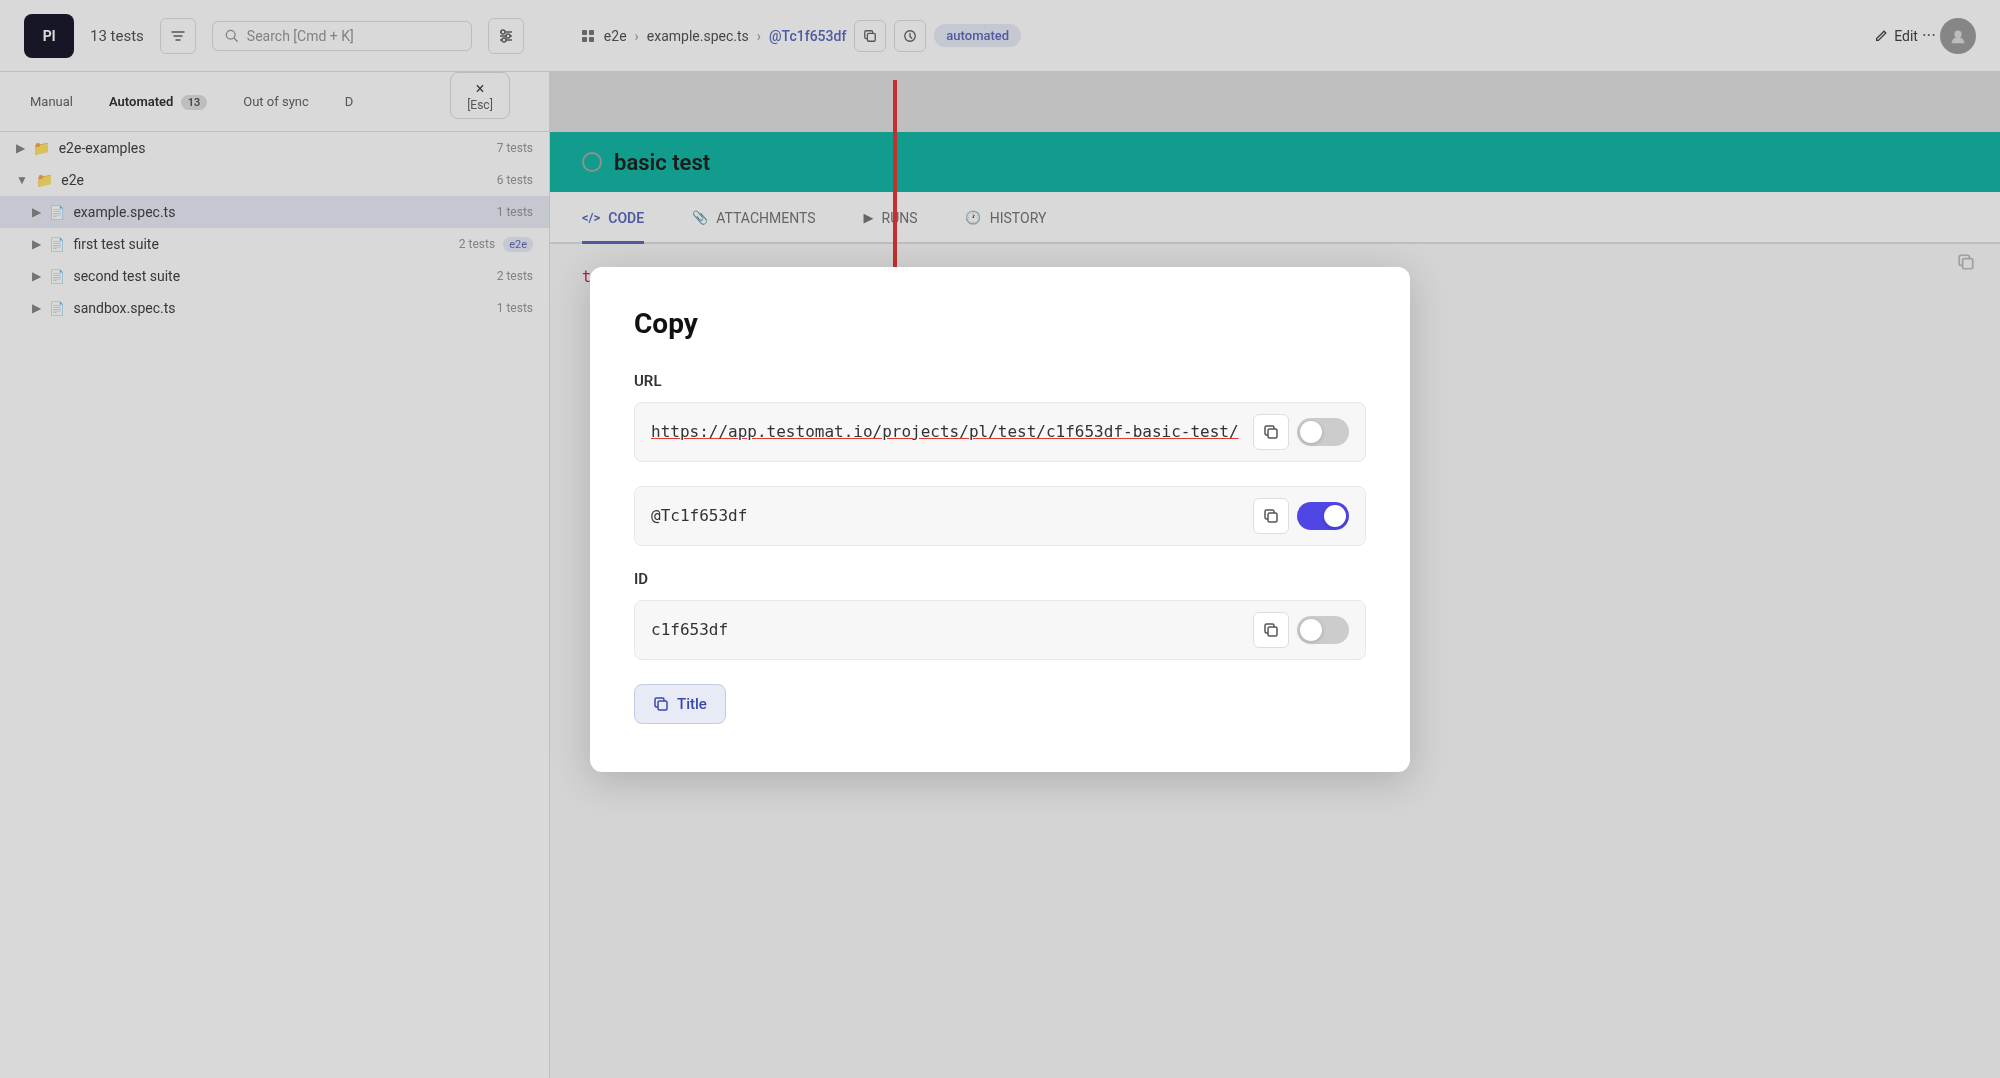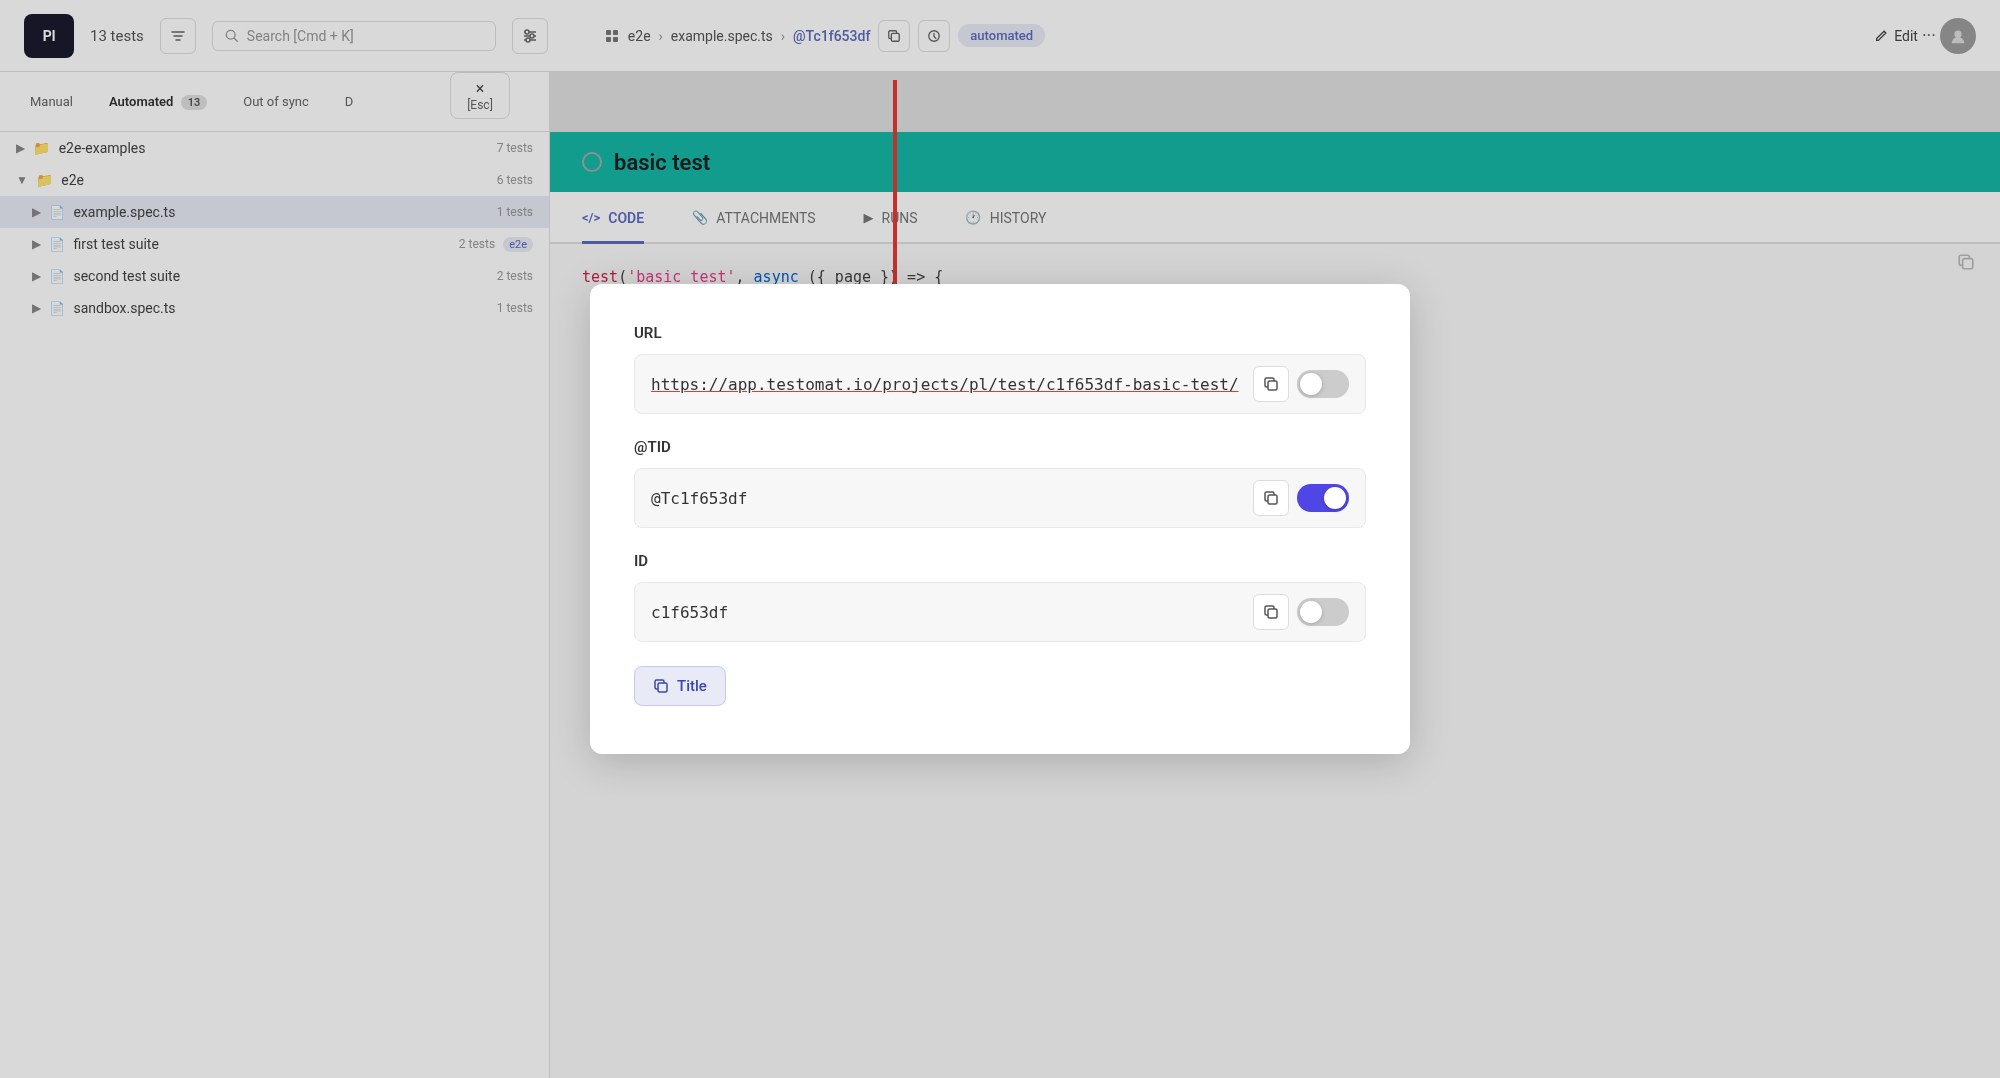--- a/index.html
+++ b/index.html
@@ -61,21 +61,21 @@
       flex-shrink: 0;
     }
 
     .search-bar {
       display: flex; align-items: center;
       border: 1px solid #ddd;
       border-radius: 6px;
       padding: 6px 12px;
       gap: 8px;
       background: #fff;
-      width: 284px;
+      width: 260px;
       flex-shrink: 0;
     }
 
     .search-bar span { color: #999; font-size: 14px; }
 
     .sliders-icon {
       width: 36px; height: 36px;
       border: 1px solid #ddd;
       border-radius: 6px;
       display: flex; align-items: center; justify-content: center;
@@ -635,38 +635,38 @@
   <div class="red-arrow-head"></div>
 </div>
 
 <div class="esc-btn">
   <span class="esc-x">×</span>
   <span>[Esc]</span>
 </div>
 
 <div class="modal-overlay">
   <div class="modal">
+    <div class="modal-title">Copy</div>
 
     
     <div class="field-label">URL</div>
     <div class="field-row">
       <span class="field-value url-value">https://app.testomat.io/projects/pl/test/c1f653df-basic-test/</span>
       <div class="copy-btn-sm">
         <svg width="16" height="16" viewBox="0 0 16 16" fill="none">
           <rect x="5" y="5" width="9" height="9" rx="1.5" stroke="#555" stroke-width="1.5"></rect>
           <path d="M11 5V3.5A1.5 1.5 0 009.5 2H3.5A1.5 1.5 0 002 3.5v6A1.5 1.5 0 003.5 11H5" stroke="#555" stroke-width="1.5"></path>
         </svg>
       </div>
       <div class="toggle off">
         <div class="toggle-thumb"></div>
       </div>
     </div>
 
     
-    <div class="field-label">@TID</div>
     <div class="field-row">
       <span class="field-value">@Tc1f653df</span>
       <div class="copy-btn-sm">
         <svg width="16" height="16" viewBox="0 0 16 16" fill="none">
           <rect x="5" y="5" width="9" height="9" rx="1.5" stroke="#555" stroke-width="1.5"></rect>
           <path d="M11 5V3.5A1.5 1.5 0 009.5 2H3.5A1.5 1.5 0 002 3.5v6A1.5 1.5 0 003.5 11H5" stroke="#555" stroke-width="1.5"></path>
         </svg>
       </div>
       <div class="toggle on">
         <div class="toggle-thumb"></div>

